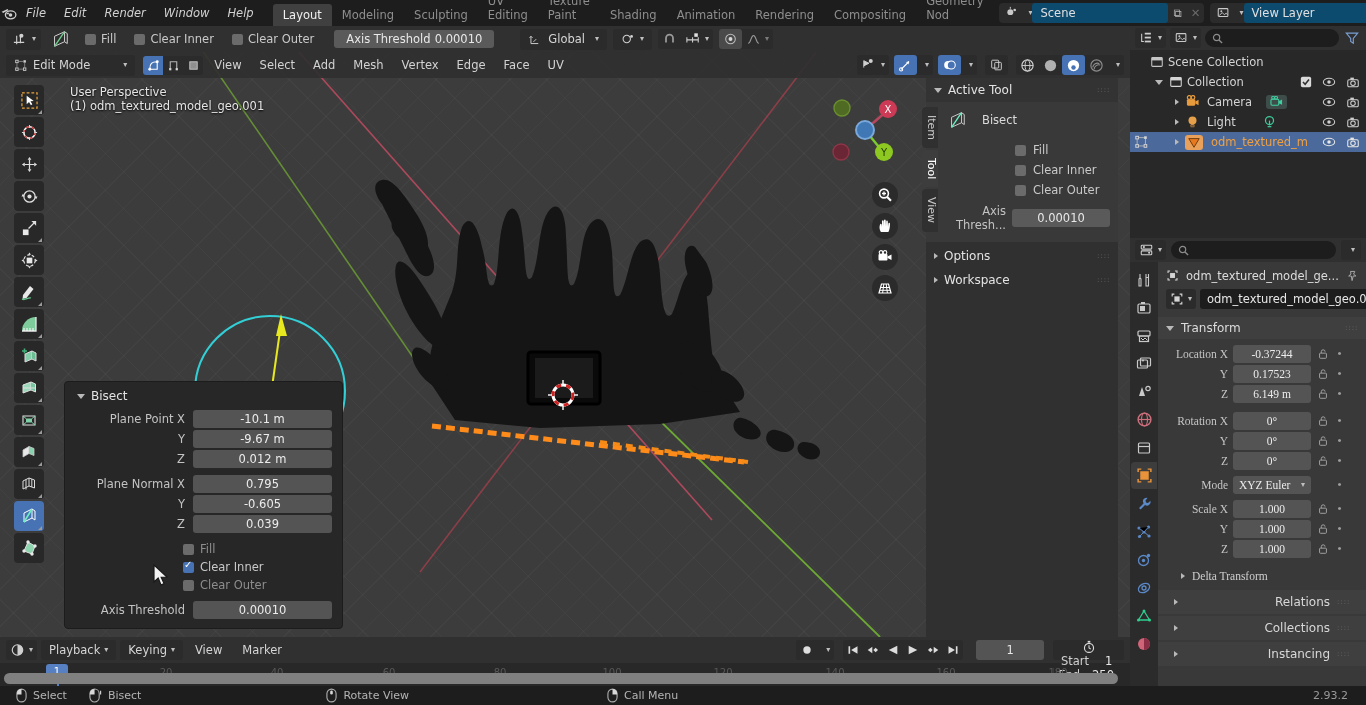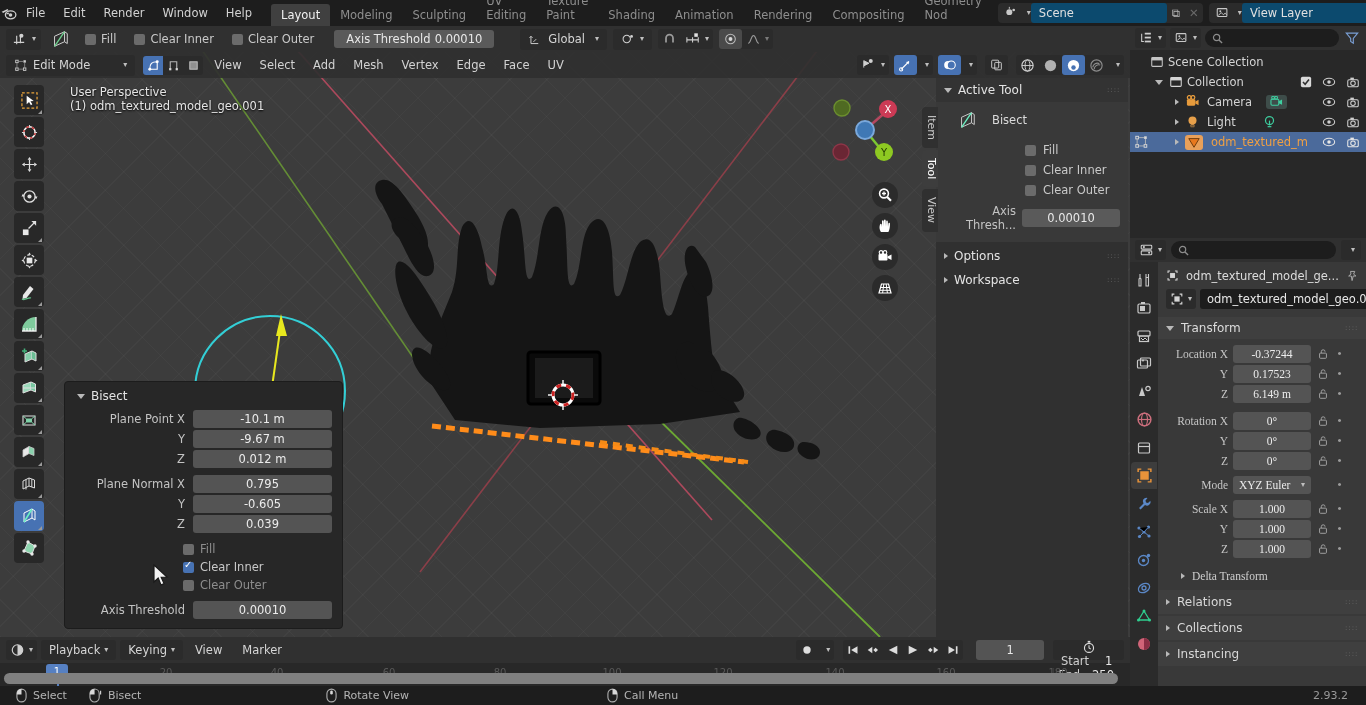--- a/index.html
+++ b/index.html
@@ -88,21 +88,21 @@
   #props-body { position:absolute; left:28px; top:24px; right:0; bottom:0; background:#393939; overflow:hidden;}
   .pbreadcrumb { display:flex; align-items:center; gap:7px; padding:6px 8px 4px 8px; }
   .pname-row { display:flex; align-items:center; gap:4px; padding:2px 8px 8px 8px;}
   .pname-field { flex:1; background:#1d1d1d; border-radius:3px; height:20px; display:flex; align-items:center; padding:0 7px; color:#e8e8e8;}
   .sect-hdr { display:flex; align-items:center; gap:7px; padding:4px 8px; background:#3f3f3f;}
   .tf-row { display:flex; align-items:center; gap:5px; padding:1px 6px 1px 8px;}
   .tf-label { width:62px; text-align:right; color:#c5c5c5; font-size:11.5px;}
   .tf-field { width:78px; background:#545454; border-radius:3px; height:18px; display:flex; align-items:center; justify-content:center; color:#ececec;}
   .tf-lock { width:13px; display:flex; align-items:center; justify-content:center;}
   .tf-dot { width:11px; text-align:center; color:#9a9a9a; font-size:13px;}
-  .closed-sect { display:flex; align-items:center; gap:7px; padding:5px 8px; }
+  .closed-sect { display:flex; align-items:center; gap:7px; padding:5px 16px;text-align:right; }
 
   
   #timeline { position:absolute; left:0; top:637px; width:1130px; height:49px; background:#282828; }
   #tl-hdr { height:26px; background:#303030; display:flex; align-items:center; padding:0 6px; gap:4px;}
   .tl-playbtn { width:20px; height:20px; display:flex; align-items:center; justify-content:center; color:#dcdcdc;}
   #tl-ruler { position:relative; height:23px; }
   .tl-tick { position:absolute; top:4px; color:#585858; font-size:10px; transform:translateX(-50%);}
   #tl-scroll { position:absolute; left:4px; right:12px; bottom:2px; height:11px; background:#808080; border-radius:6px;}
   #playhead { position:absolute; top:0; width:22px; height:15px; background:#5680c2; border-radius:3px; display:flex; align-items:center; justify-content:center; color:#fff; font-size:10px;}
 
@@ -120,21 +120,21 @@
     <div id="blender-logo">
       <svg width="17" height="17" viewBox="0 0 20 20">
           <g fill="#d0d0d0">
             <ellipse cx="12.5" cy="11.6" rx="6.2" ry="4.6" fill="none" stroke="#d0d0d0" stroke-width="1.5"></ellipse>
             <circle cx="12.4" cy="11.8" r="2.1" fill="#d0d0d0"></circle>
             <path d="M2 8 L9 4.6 L9.8 6.2 L3.6 9.4 Z" fill="#d0d0d0"></path>
             <path d="M6.3 10.8 L11 10.8 L9.6 8.6 Z" fill="#d0d0d0"></path>
           </g>
         </svg>
     </div>
-    <div id="tb-menus" style="display:flex;">
+    <div id="tb-menus" style="display:flex;font-style:italic;">
       <div class="menu-item">File</div>
       <div class="menu-item">Edit</div>
       <div class="menu-item">Render</div>
       <div class="menu-item">Window</div>
       <div class="menu-item">Help</div>
     </div>
     <div id="tb-workspaces" style="display:flex; align-items:flex-end; height:26px; margin-left:10px;">
       <div class="wtab active">Layout</div>
       <div class="wtab">Modeling</div>
       <div class="wtab">Sculpting</div>
@@ -652,21 +652,21 @@
       <div class="prow">
         <span class="plabel">Axis Threshold</span>
         <span class="pfield">0.00010</span>
       </div>
     </div>
 
     <svg style="position:absolute;left:153px;top:512px;" width="18" height="24" viewBox="0 0 18 24">
       <path d="M1 1 L1 18 L5.2 14 L8 21 L11 19.6 L8.2 13.2 L14 13 Z" fill="#f2f2f2" stroke="#1a1a1a" stroke-width="1.2"></path>
     </svg>
 
-    <div style="position:absolute;right:2px;top:26px;width:192px;height:559px;background:#303030;">
+    <div style="position:absolute;right:12px;top:26px;width:192px;height:559px;background:#303030;">
       <div class="npanel-hdr">
         <span class="tri down"></span>
         <span class="t">Active Tool</span>
         <span class="grip">::::</span>
       </div>
       <div class="subpanel">
         <div style="display:flex;align-items:center;gap:14px;padding:2px 0 10px 12px;">
           <svg width="22" height="20" viewBox="0 0 24 22">
               <path d="M6 19 L6 8 L17 3 L17 14 Z" fill="none" stroke="#d5d5d5" stroke-width="1"></path>
               <path d="M6 19 L17 3" stroke="#6cf0c2" stroke-width="1.5"></path>

